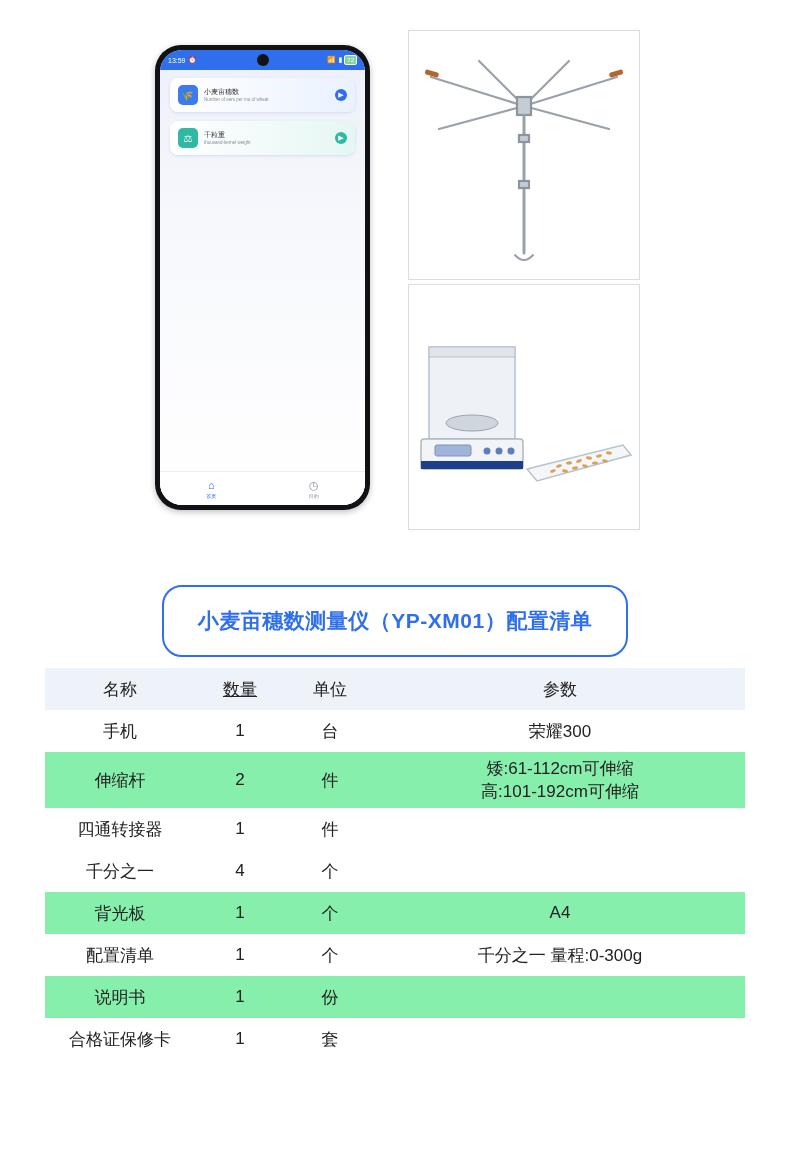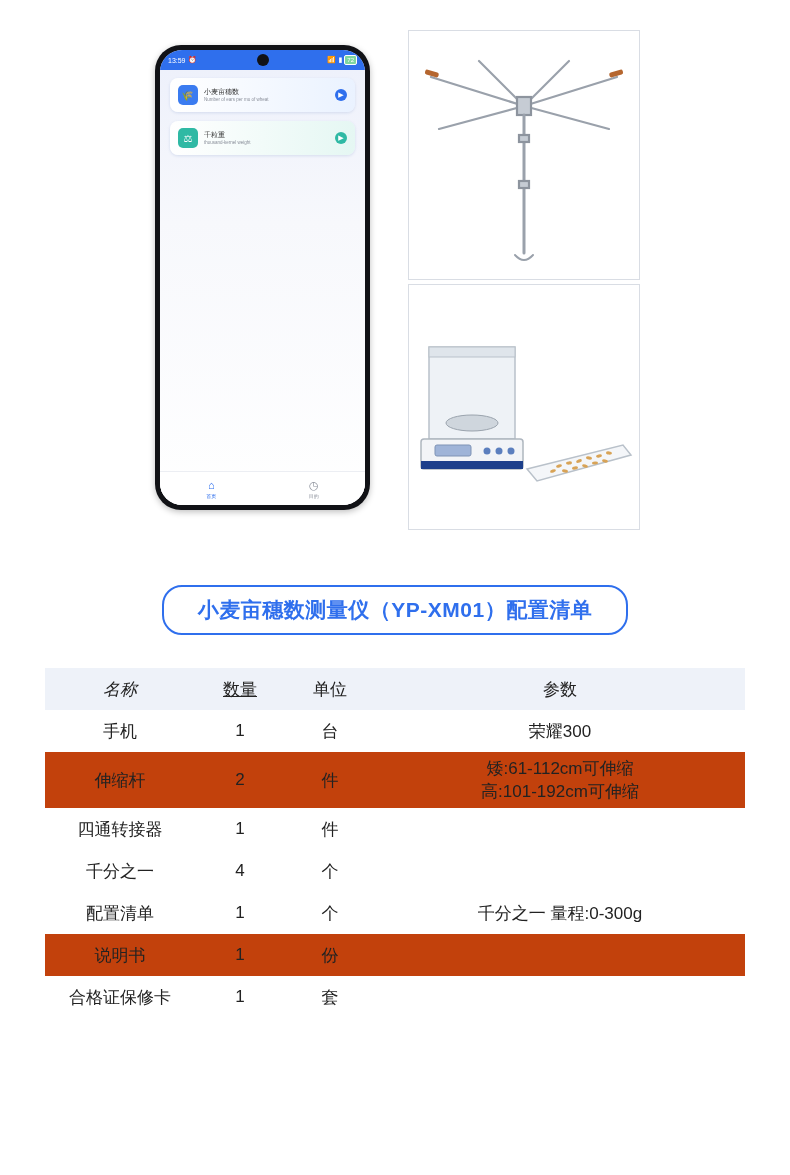--- a/index.html
+++ b/index.html
@@ -96,37 +96,37 @@
   .frame-balance { left: 408px; top: 284px; width: 232px; height: 246px; }
 
   
   .banner-wrap {
     position: absolute; left: 0; top: 585px; width: 790px;
     display: flex; justify-content: center;
   }
   .banner {
     border: 2px solid #2f6fed;
     border-radius: 20px;
-    padding: 9px 34px;
+    padding: 20px 34px;
     color: #2f6fed;
     font-size: 21px;
     font-weight: bold;
     letter-spacing: 0.5px;
     background: #fff;
   }
 
   
   .table-wrap { position: absolute; left: 45px; top: 668px; width: 700px; }
   table { border-collapse: collapse; width: 100%; font-size: 17px; color: #222; }
   td, th { text-align: center; font-weight: normal; padding: 0; }
   tr { height: 42px; }
   tr.tall { height: 56px; }
-  tr.alt { background: #c2410c; }
+  tr.alt { background: #86efac; }
   thead tr { background: #eef2f9; }
-  .c-name { width: 150px; font-style: italic; }
+  .c-name { width: 150px; }
   .c-qty { width: 90px; text-decoration: underline; }
   .c-unit { width: 90px; }
   .c-param { width: 370px; }
   .param-two-line { line-height: 23px; }
 </style>
 </head>
 <body>
 
 <div class="page">
 
@@ -286,20 +286,26 @@
         </tr>
 
 
         <tr>
           <td>千分之一</td>
           <td>4</td>
           <td>个</td>
           <td></td>
         </tr>
 
+        <tr class="alt">
+          <td>背光板</td>
+          <td>1</td>
+          <td>个</td>
+          <td>A4</td>
+        </tr>
 
         <tr>
           <td>配置清单</td>
           <td>1</td>
           <td>个</td>
           <td>千分之一 量程:0-300g</td>
         </tr>
 
         <tr class="alt">
           <td>说明书</td>

